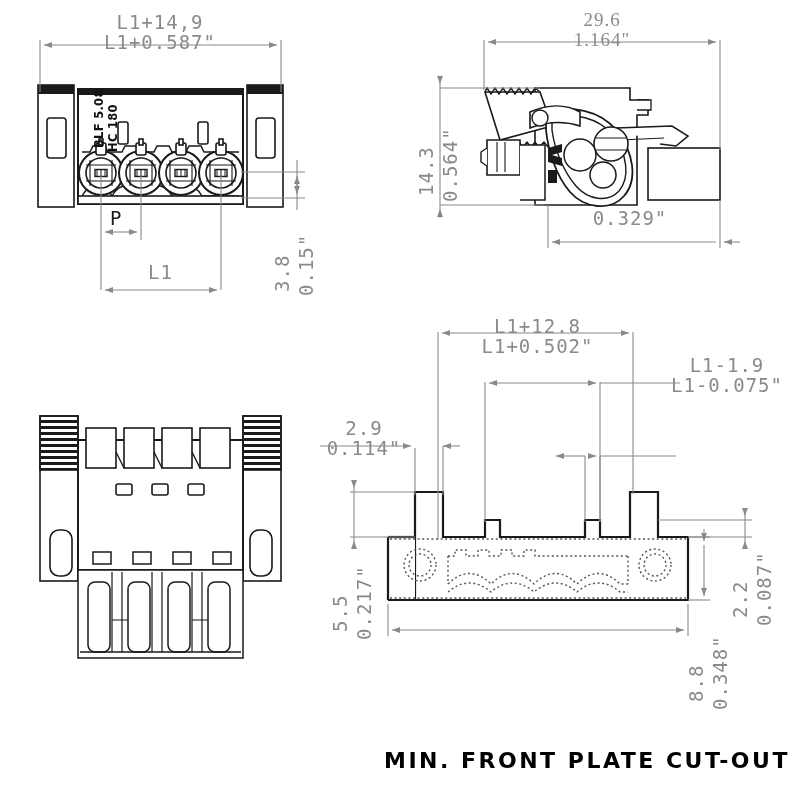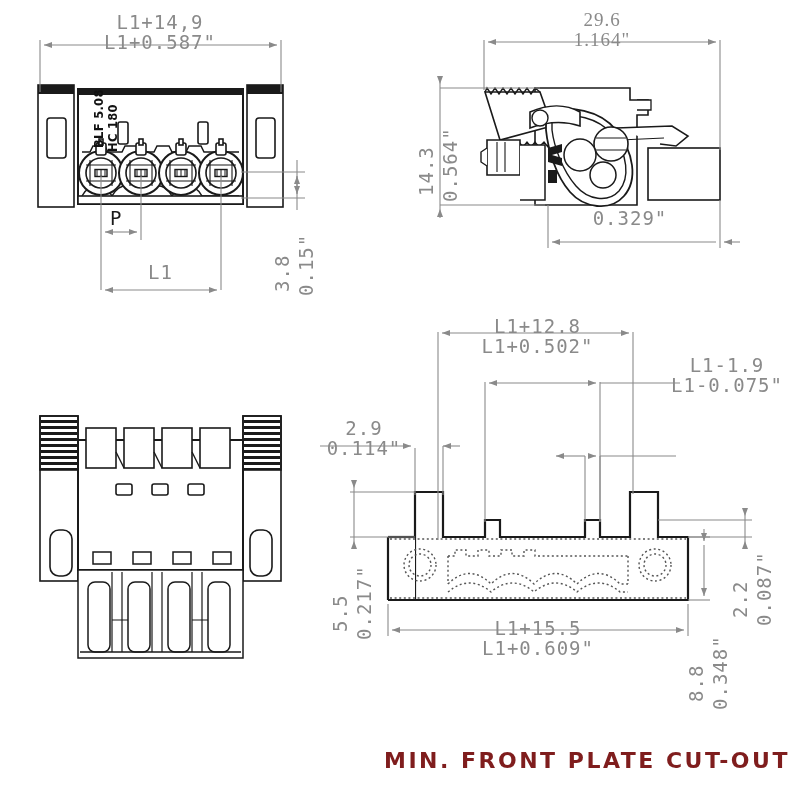--- a/index.html
+++ b/index.html
@@ -14,21 +14,21 @@
   
   .dim{
     position:absolute;color:#8a8a8a;font-size:19px;line-height:20px;
     letter-spacing:1px;white-space:nowrap;font-family:"DejaVu Sans Mono","Liberation Mono",monospace;
   }
   .dim .mm,.dim .inch{display:block;}
   .dim.center{text-align:center;}
   .dim.rot90{transform-origin:0 0;transform:rotate(-90deg);}
   .lbl-dark{color:#1a1a1a;}
   .caption{
-    position:absolute;color:#7f1d1d;font-size:22px;letter-spacing:2.5px;
+    position:absolute;color:#000000;font-size:22px;letter-spacing:2.5px;
     font-family:"DejaVu Sans","Liberation Sans",sans-serif;font-weight:600;white-space:nowrap;
   }
   .pnlabel{
     position:absolute;color:#111;font-weight:bold;font-size:11.5px;
     letter-spacing:.3px;white-space:nowrap;
     font-family:"DejaVu Sans","Liberation Sans",sans-serif;
     transform-origin:0 0;transform:rotate(-90deg);
   }
 </style>
 </head>
@@ -352,24 +352,20 @@
   </div>
 
 
   <div class="dim rot90" style="left:330px;top:632px;">
     <span class="mm">5.5</span>
   </div>
   <div class="dim rot90" style="left:354px;top:640px;">
     <span class="inch">0.217"</span>
   </div>
 
-  <div class="dim center" style="left:440px;top:618px;width:196px;">
-    <span class="mm">L1+15.5</span>
-    <span class="inch">L1+0.609"</span>
-  </div>
 
   <div class="dim rot90" style="left:686px;top:702px;">
     <span class="mm">8.8</span>
   </div>
   <div class="dim rot90" style="left:710px;top:710px;">
     <span class="inch">0.348"</span>
   </div>
 
   <div class="dim rot90" style="left:730px;top:618px;">
     <span class="mm">2.2</span>

